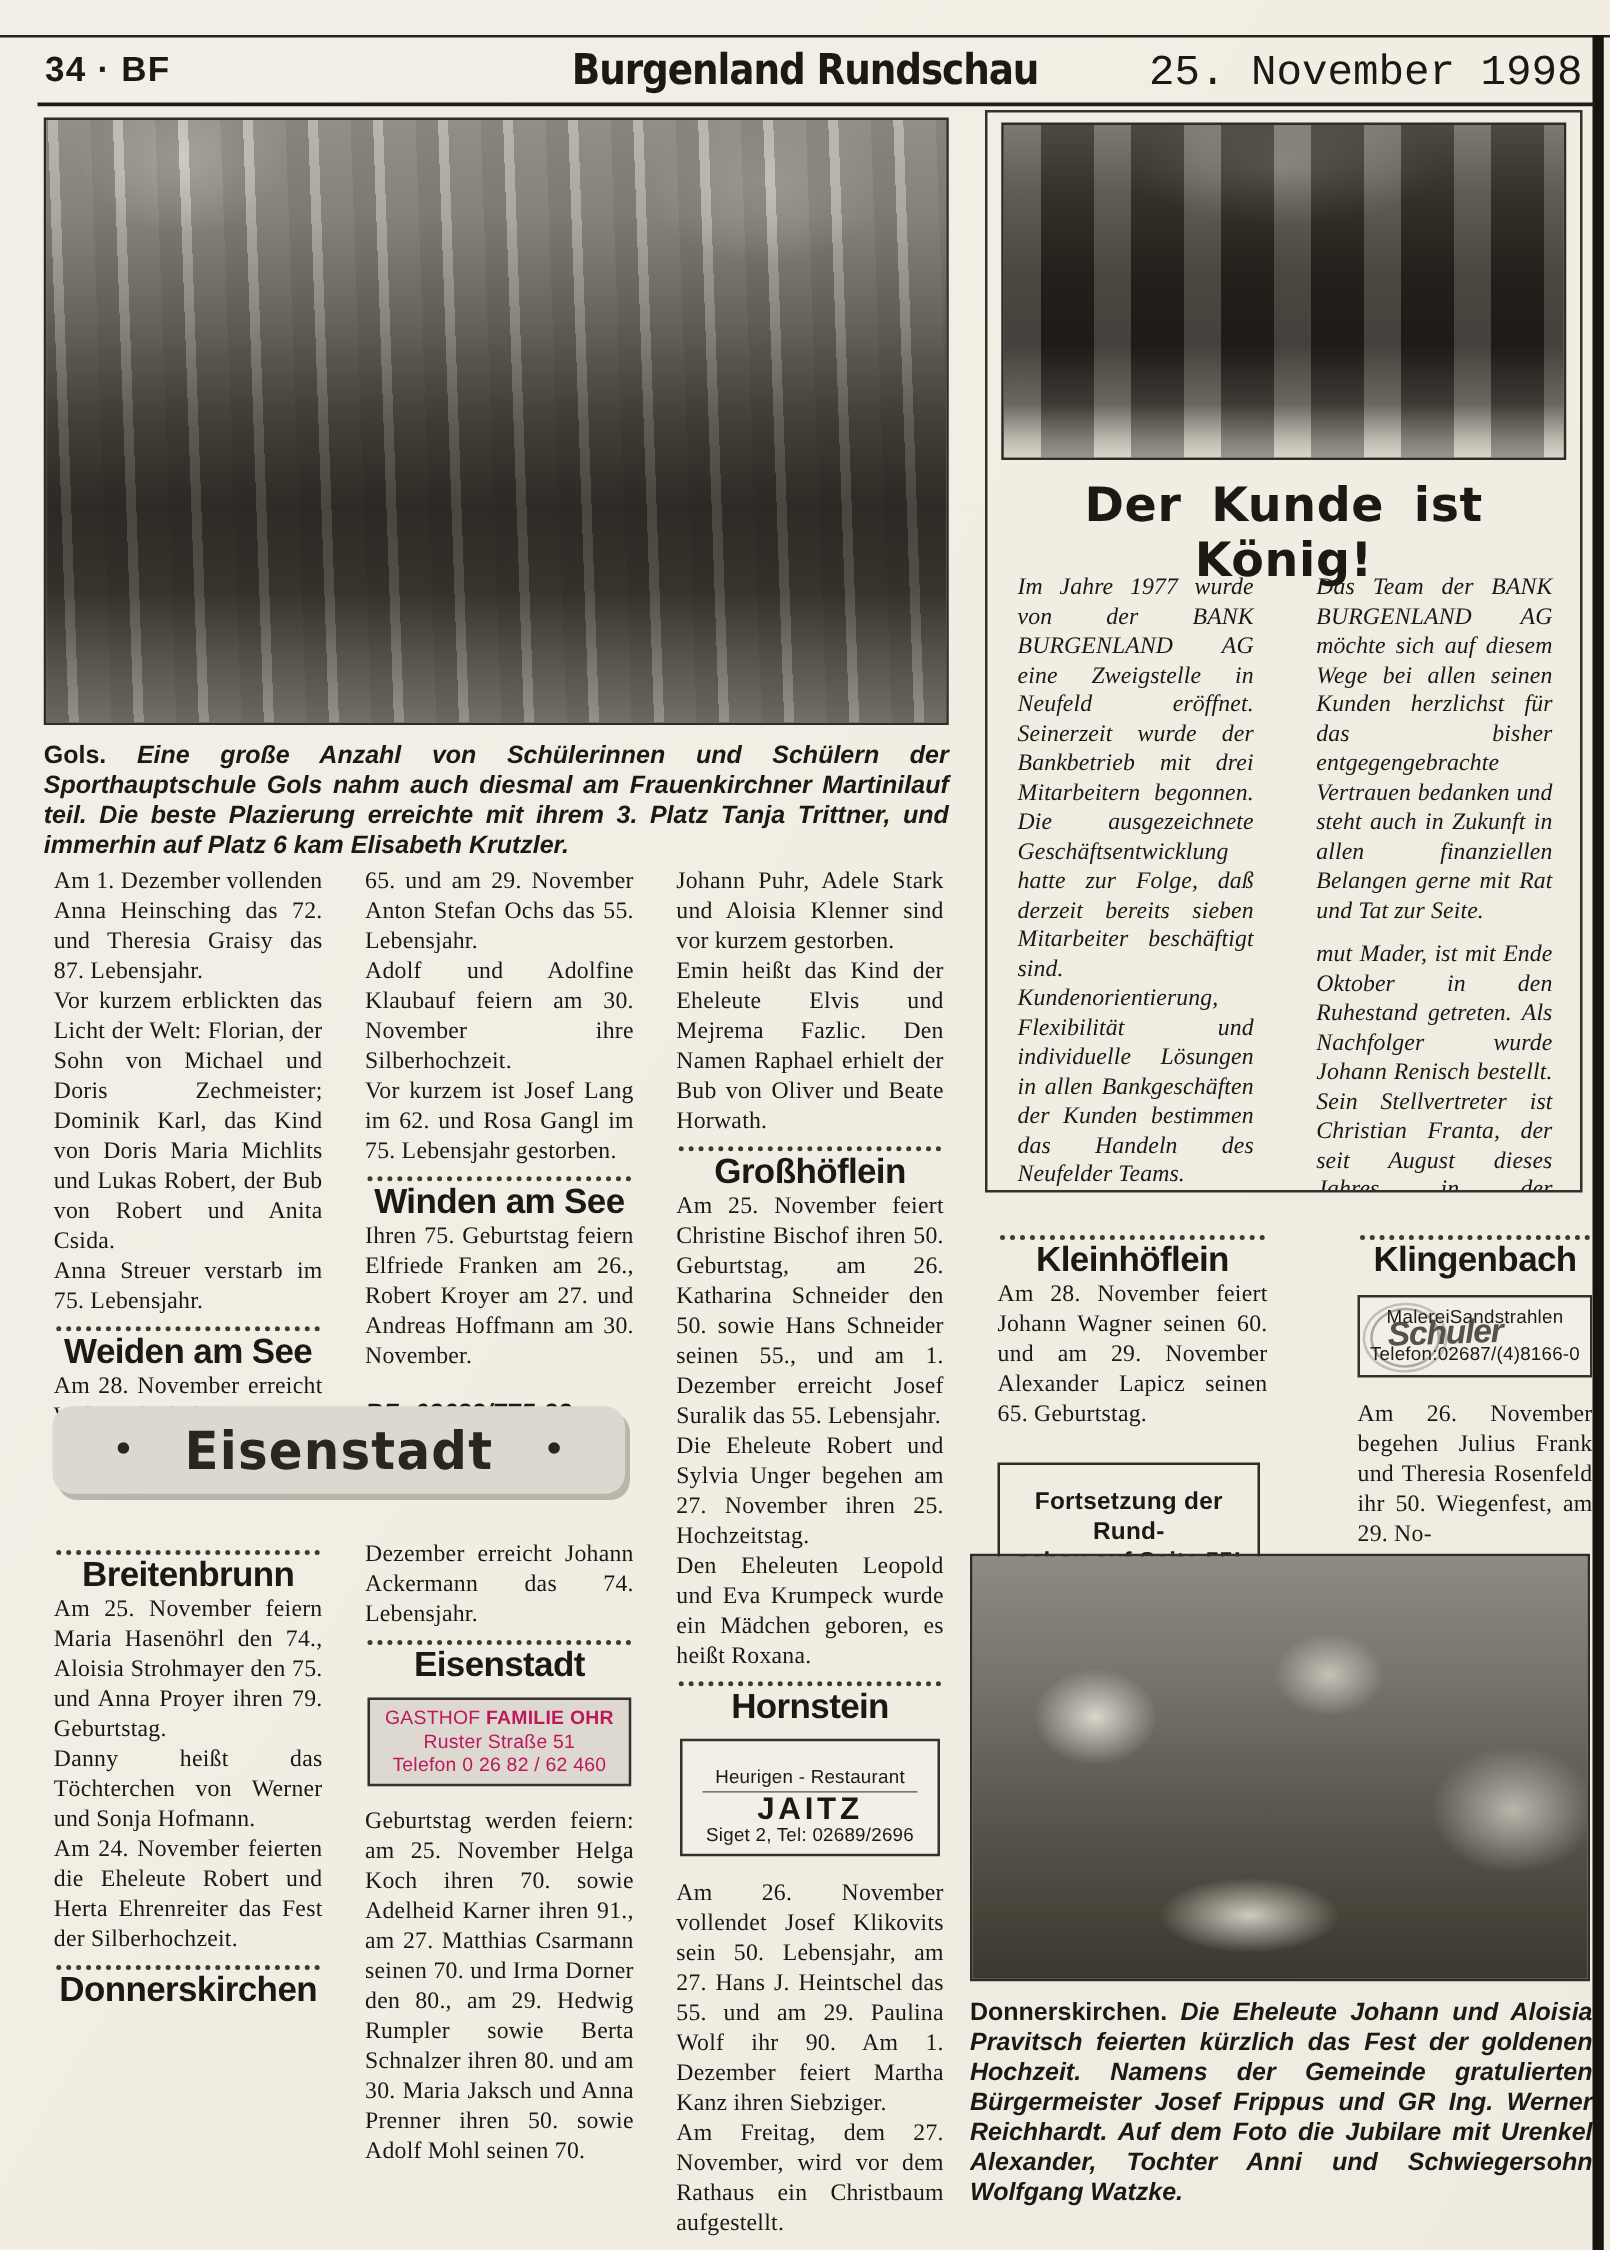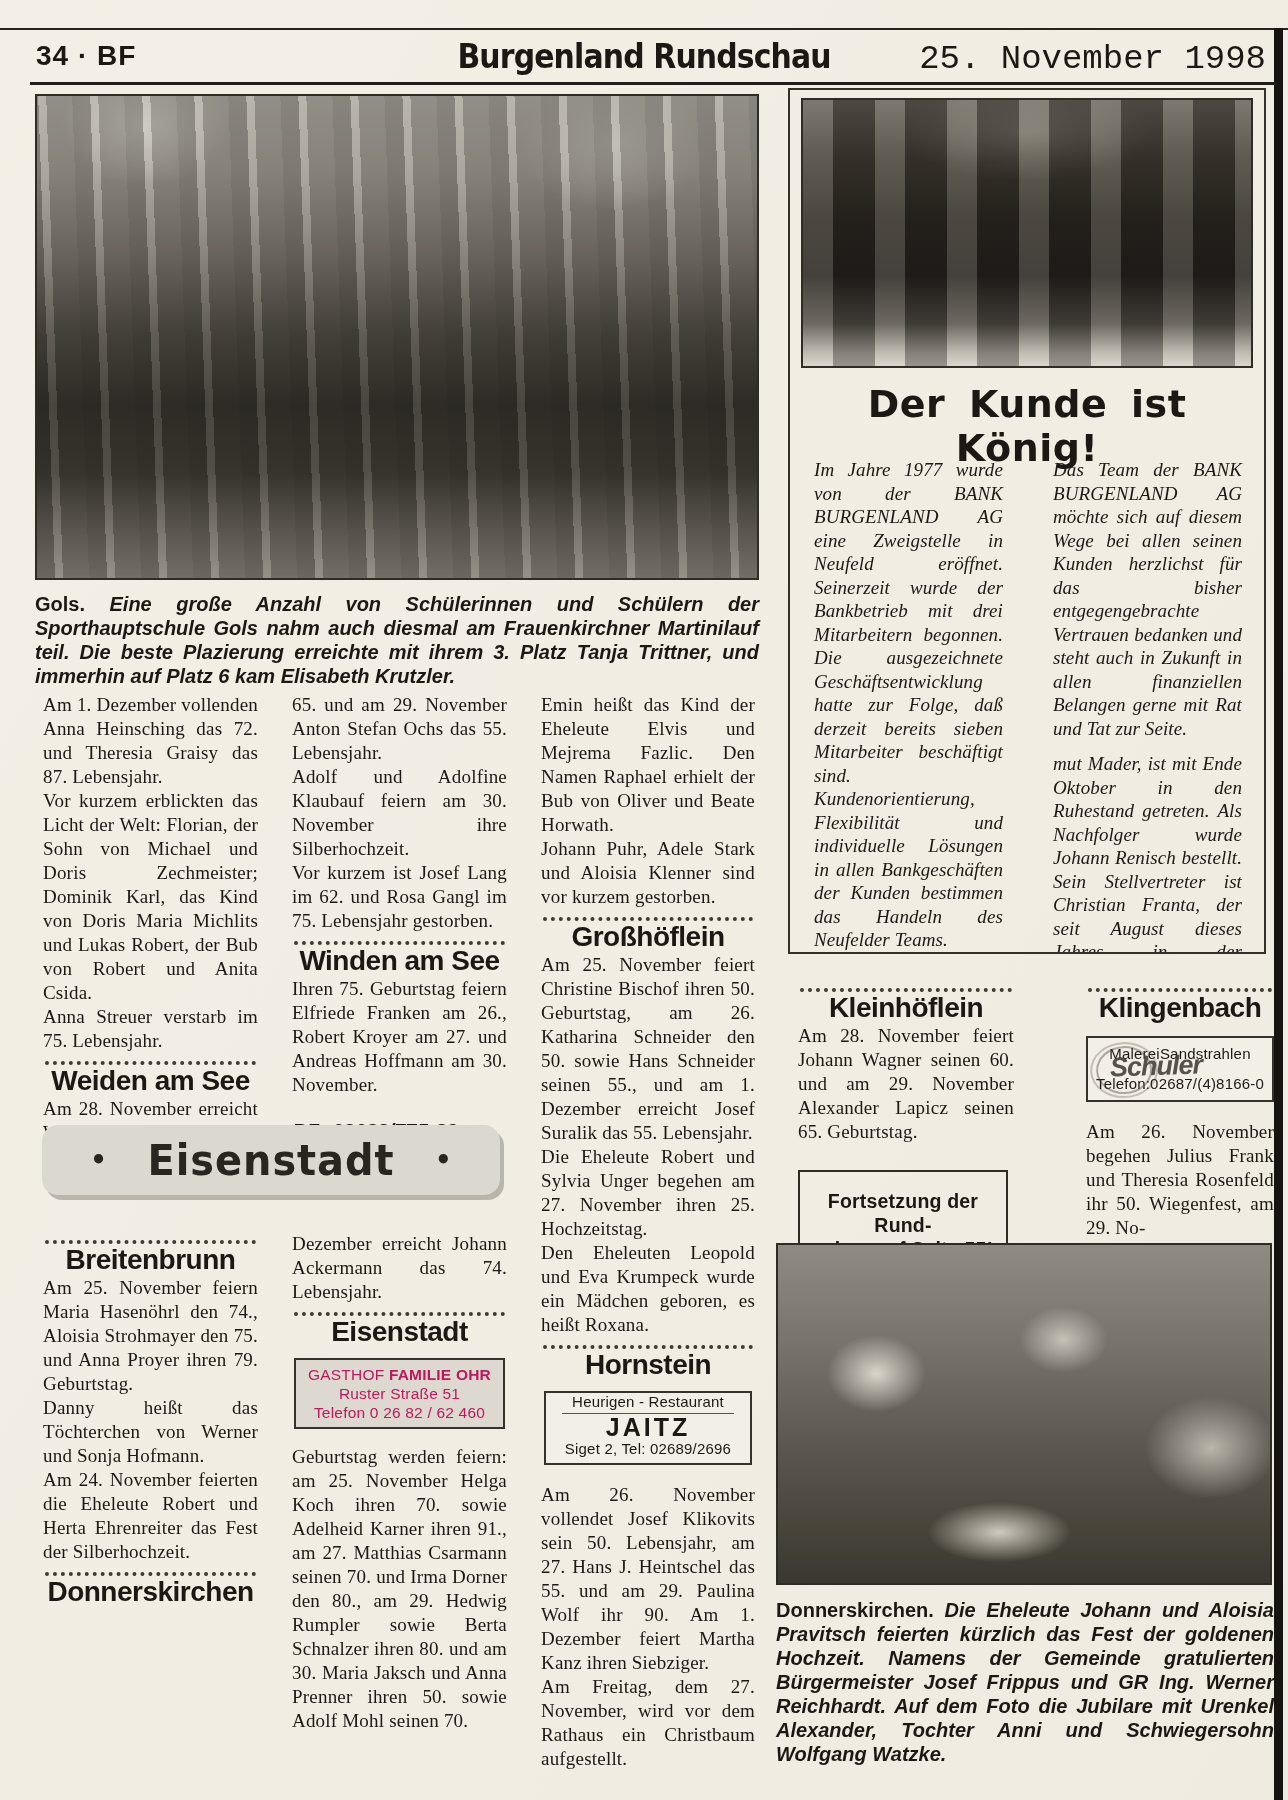--- a/index.html
+++ b/index.html
@@ -69,21 +69,21 @@
   .art-col { position:absolute; top:356px; width:213px; font-style:italic; font-size:19px;
     line-height:23.5px; letter-spacing:.1px; }
   .art-col p { margin:12px; text-align:justify; }
   .art-col .byline { text-align:right; margin-top:2px; }
 
   
   .ad-gasthof { background:#ddd9d1; border:2px solid #35312b; text-align:center;
     font-family:"Liberation Sans",sans-serif; font-size:15.5px; line-height:19px;
     padding:5px 2px; margin:14px 2px 16px; color:#be185d; }
   .ad-jaitz { border:2px solid #35312b; text-align:center; font-family:"Liberation Sans",sans-serif;
-    font-size:15px; line-height:18px; padding:0 2px 5px; margin:14px 3px 18px; background:#f2efe7; }
+    font-size:15px; line-height:18px; padding:20px 2px 5px; margin:14px 3px 18px; background:#f2efe7; }
   .ad-jaitz .jz1 { border-bottom:1px solid #56524a; display:inline-block; padding:0 10px 2px; }
   .ad-jaitz .jz2 { font-weight:bold; font-size:25px; letter-spacing:3px; line-height:26px; }
   .ad-schuler { position:relative; border:2px solid #35312b; height:66px; box-sizing:border-box;
     font-family:"Liberation Sans",sans-serif; font-size:15px; margin:16px 0 18px;
     display:flex; flex-direction:column; justify-content:space-between; padding:4px 6px; background:#f2efe7; }
   .ad-schuler .row { display:flex; justify-content:center; }
   .schuler-logo { position:absolute; left:22px; top:16px; font-weight:bold; font-style:italic;
     font-size:27px; color:#46413a; opacity:.9; transform:rotate(-2deg); letter-spacing:-1px; }
   .schuler-logo::before { content:""; position:absolute; left:-14px; top:-9px; width:52px; height:44px;
     border:2px solid rgba(70,64,54,.45); border-radius:50%; }
@@ -132,22 +132,22 @@
     <p>65. und am 29. November Anton Stefan Ochs das 55. Lebensjahr.</p>
     <p>Adolf und Adolfine Klaubauf feiern am 30. November ihre Silberhochzeit.</p>
     <p>Vor kurzem ist Josef Lang im 62. und Rosa Gangl im 75. Lebensjahr gestorben.</p>
     <div class="dots"></div>
     <h2 class="sect">Winden am See</h2>
     <p>Ihren 75. Geburtstag feiern Elfriede Franken am 26., Robert Kroyer am 27. und Andreas Hoffmann am 30. November.</p>
     <p class="bf-line">BF: 02682/775-23</p>
   </div>
 
   <div class="abs col" style="left:541px; top:693px; width:214px;">
+    <p>Johann Puhr, Adele Stark und Aloisia Klenner sind vor kurzem gestorben.</p>
     <p>Emin heißt das Kind der Eheleute Elvis und Mejrema Fazlic. Den Namen Raphael erhielt der Bub von Oliver und Beate Horwath.</p>
-    <p>Johann Puhr, Adele Stark und Aloisia Klenner sind vor kurzem gestorben.</p>
     <div class="dots"></div>
     <h2 class="sect">Großhöflein</h2>
     <p>Am 25. November feiert Christine Bischof ihren 50. Geburtstag, am 26. Katharina Schneider den 50. sowie Hans Schneider seinen 55., und am 1. Dezember erreicht Josef Suralik das 55. Lebensjahr.</p>
     <p>Die Eheleute Robert und Sylvia Unger begehen am 27. November ihren 25. Hochzeitstag.</p>
     <p>Den Eheleuten Leopold und Eva Krumpeck wurde ein Mädchen geboren, es heißt Roxana.</p>
     <div class="dots"></div>
     <h2 class="sect">Hornstein</h2>
     <div class="ad-jaitz">
       <div class="jz1">Heurigen - Restaurant</div>
       <div class="jz2">JAITZ</div>

